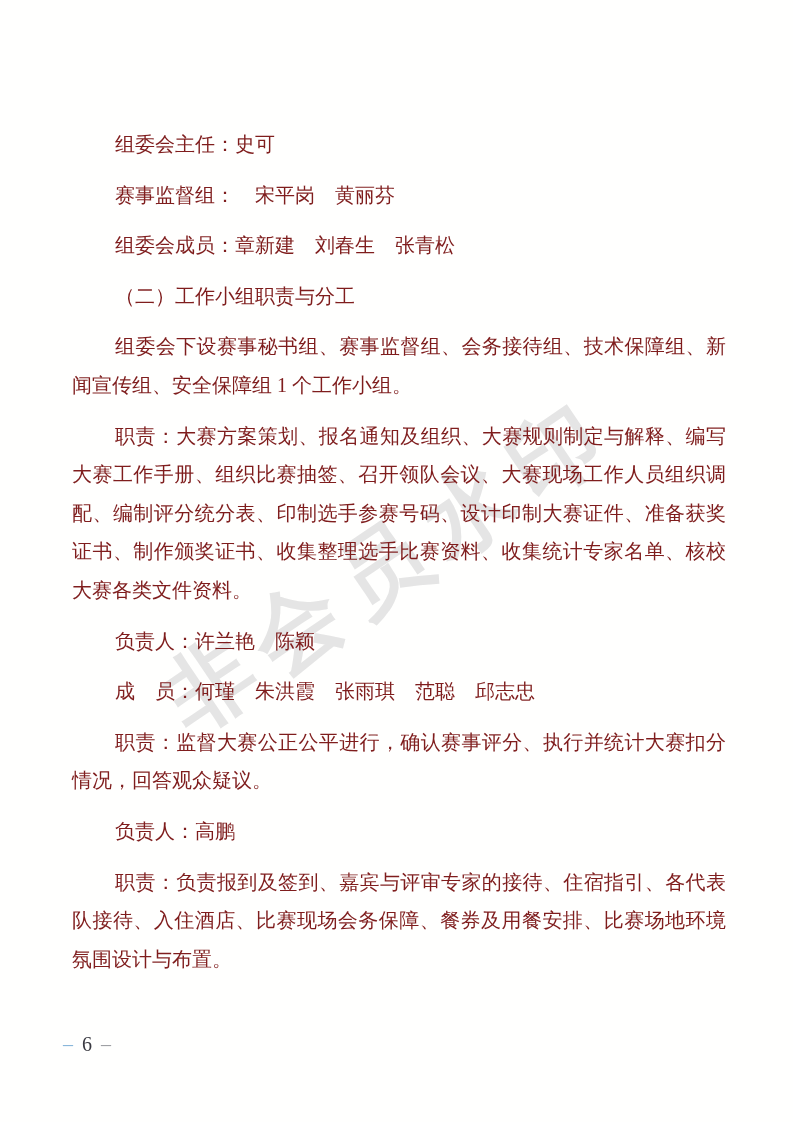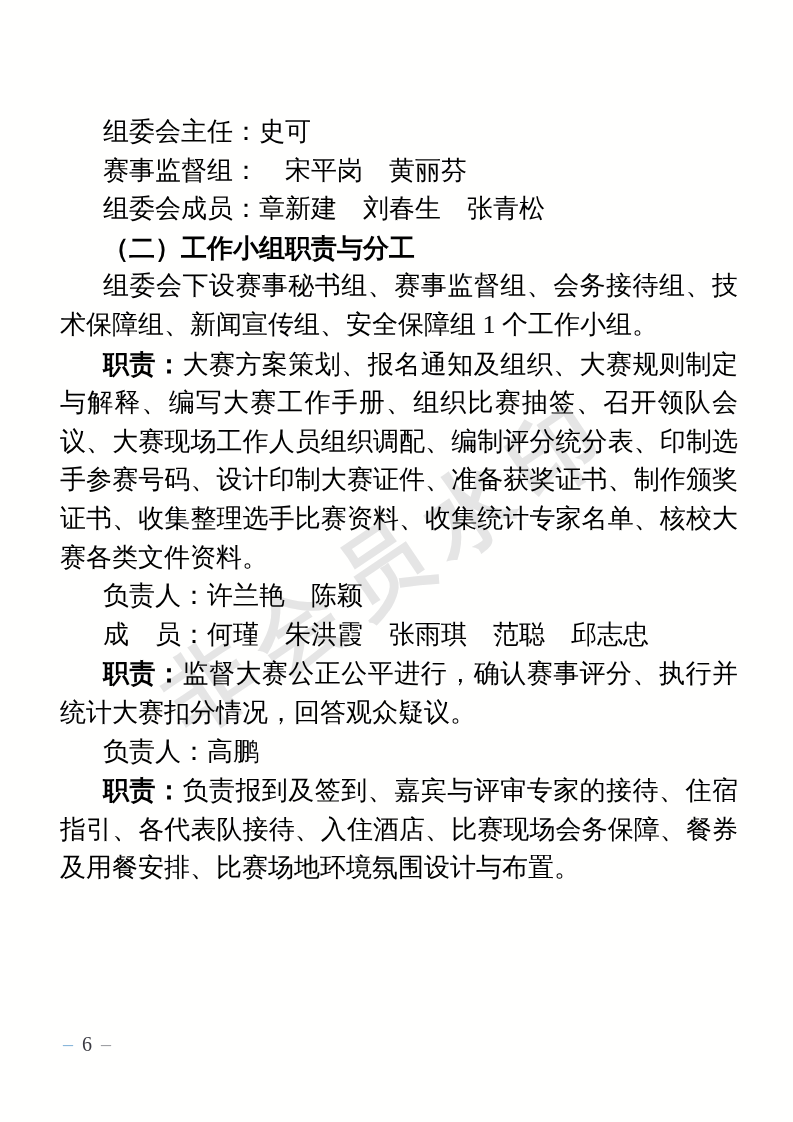--- a/index.html
+++ b/index.html
@@ -25,30 +25,30 @@
     user-select:none;
   }
   .content {
     position:absolute;
     left:60px; top:0;
     width:678px;
     padding-top:113px;
     z-index:1;
   }
   .content p {
-    margin:0;
-    font-size:26px;
+    margin:12px;
+    font-size:20px;
     line-height:38.6px;
     text-align:justify;
     text-indent:43px;
-    color:#000000;
+    color:#7f1d1d;
   }
   .hei {
     font-family:"Liberation Sans","DejaVu Sans",sans-serif;
-    font-weight:bold;
+    font-weight:normal;
   }
   .footer {
     position:absolute;
     left:63px; top:1033px;
     z-index:1;
     font-size:20px;
     line-height:22px;
     color:#3a3a42;
     font-family:"Liberation Serif","DejaVu Serif",serif;
   }

